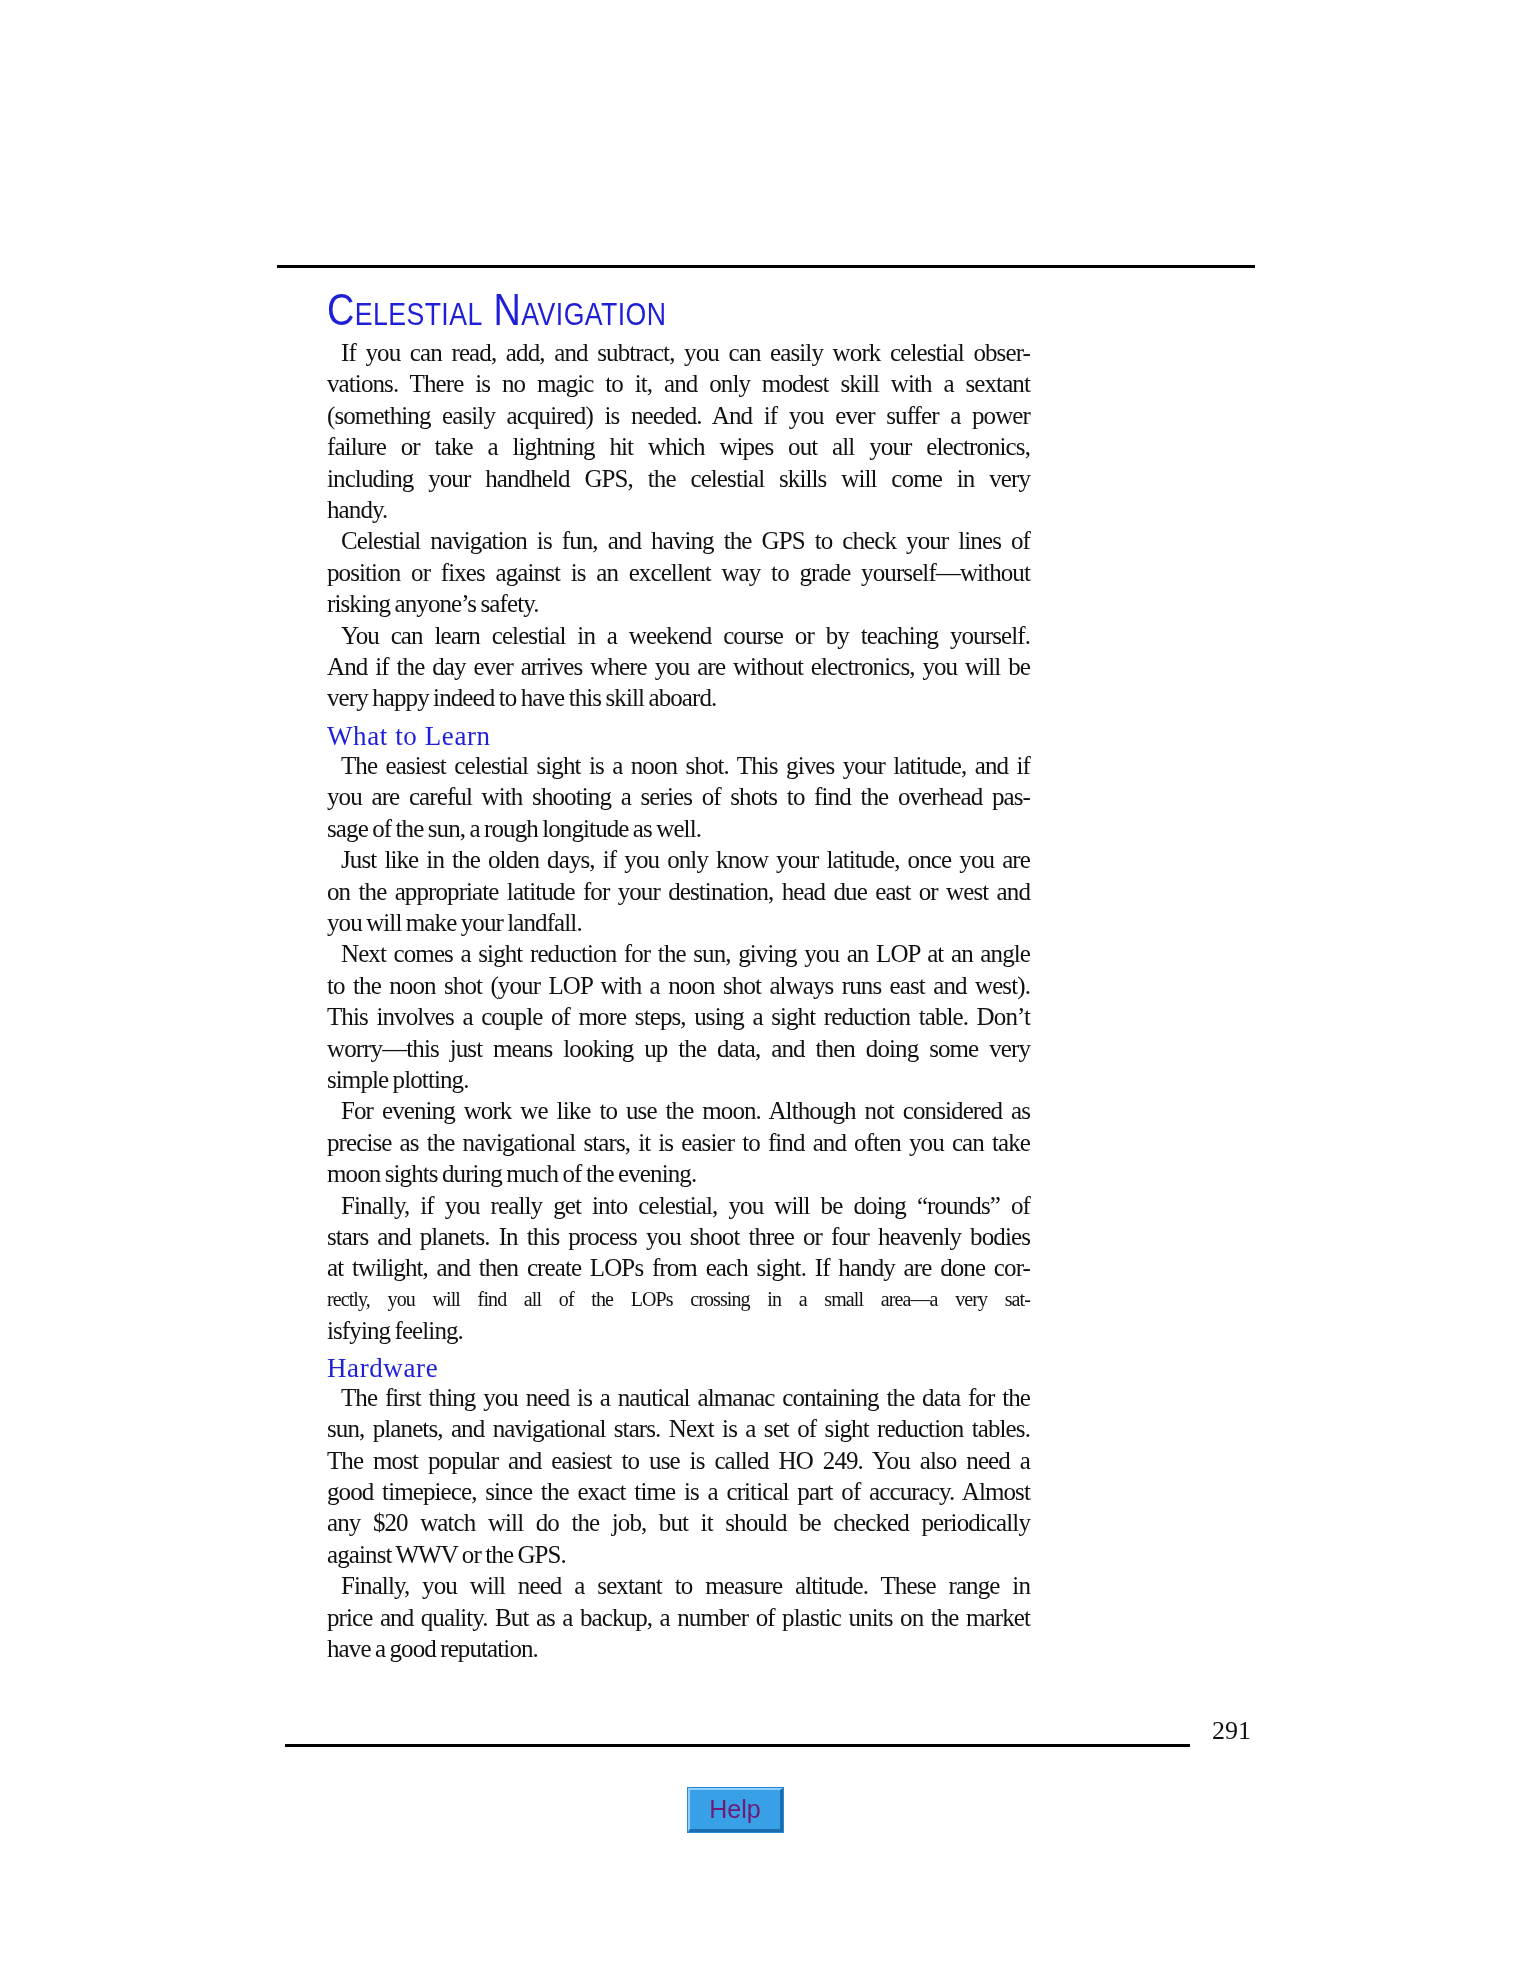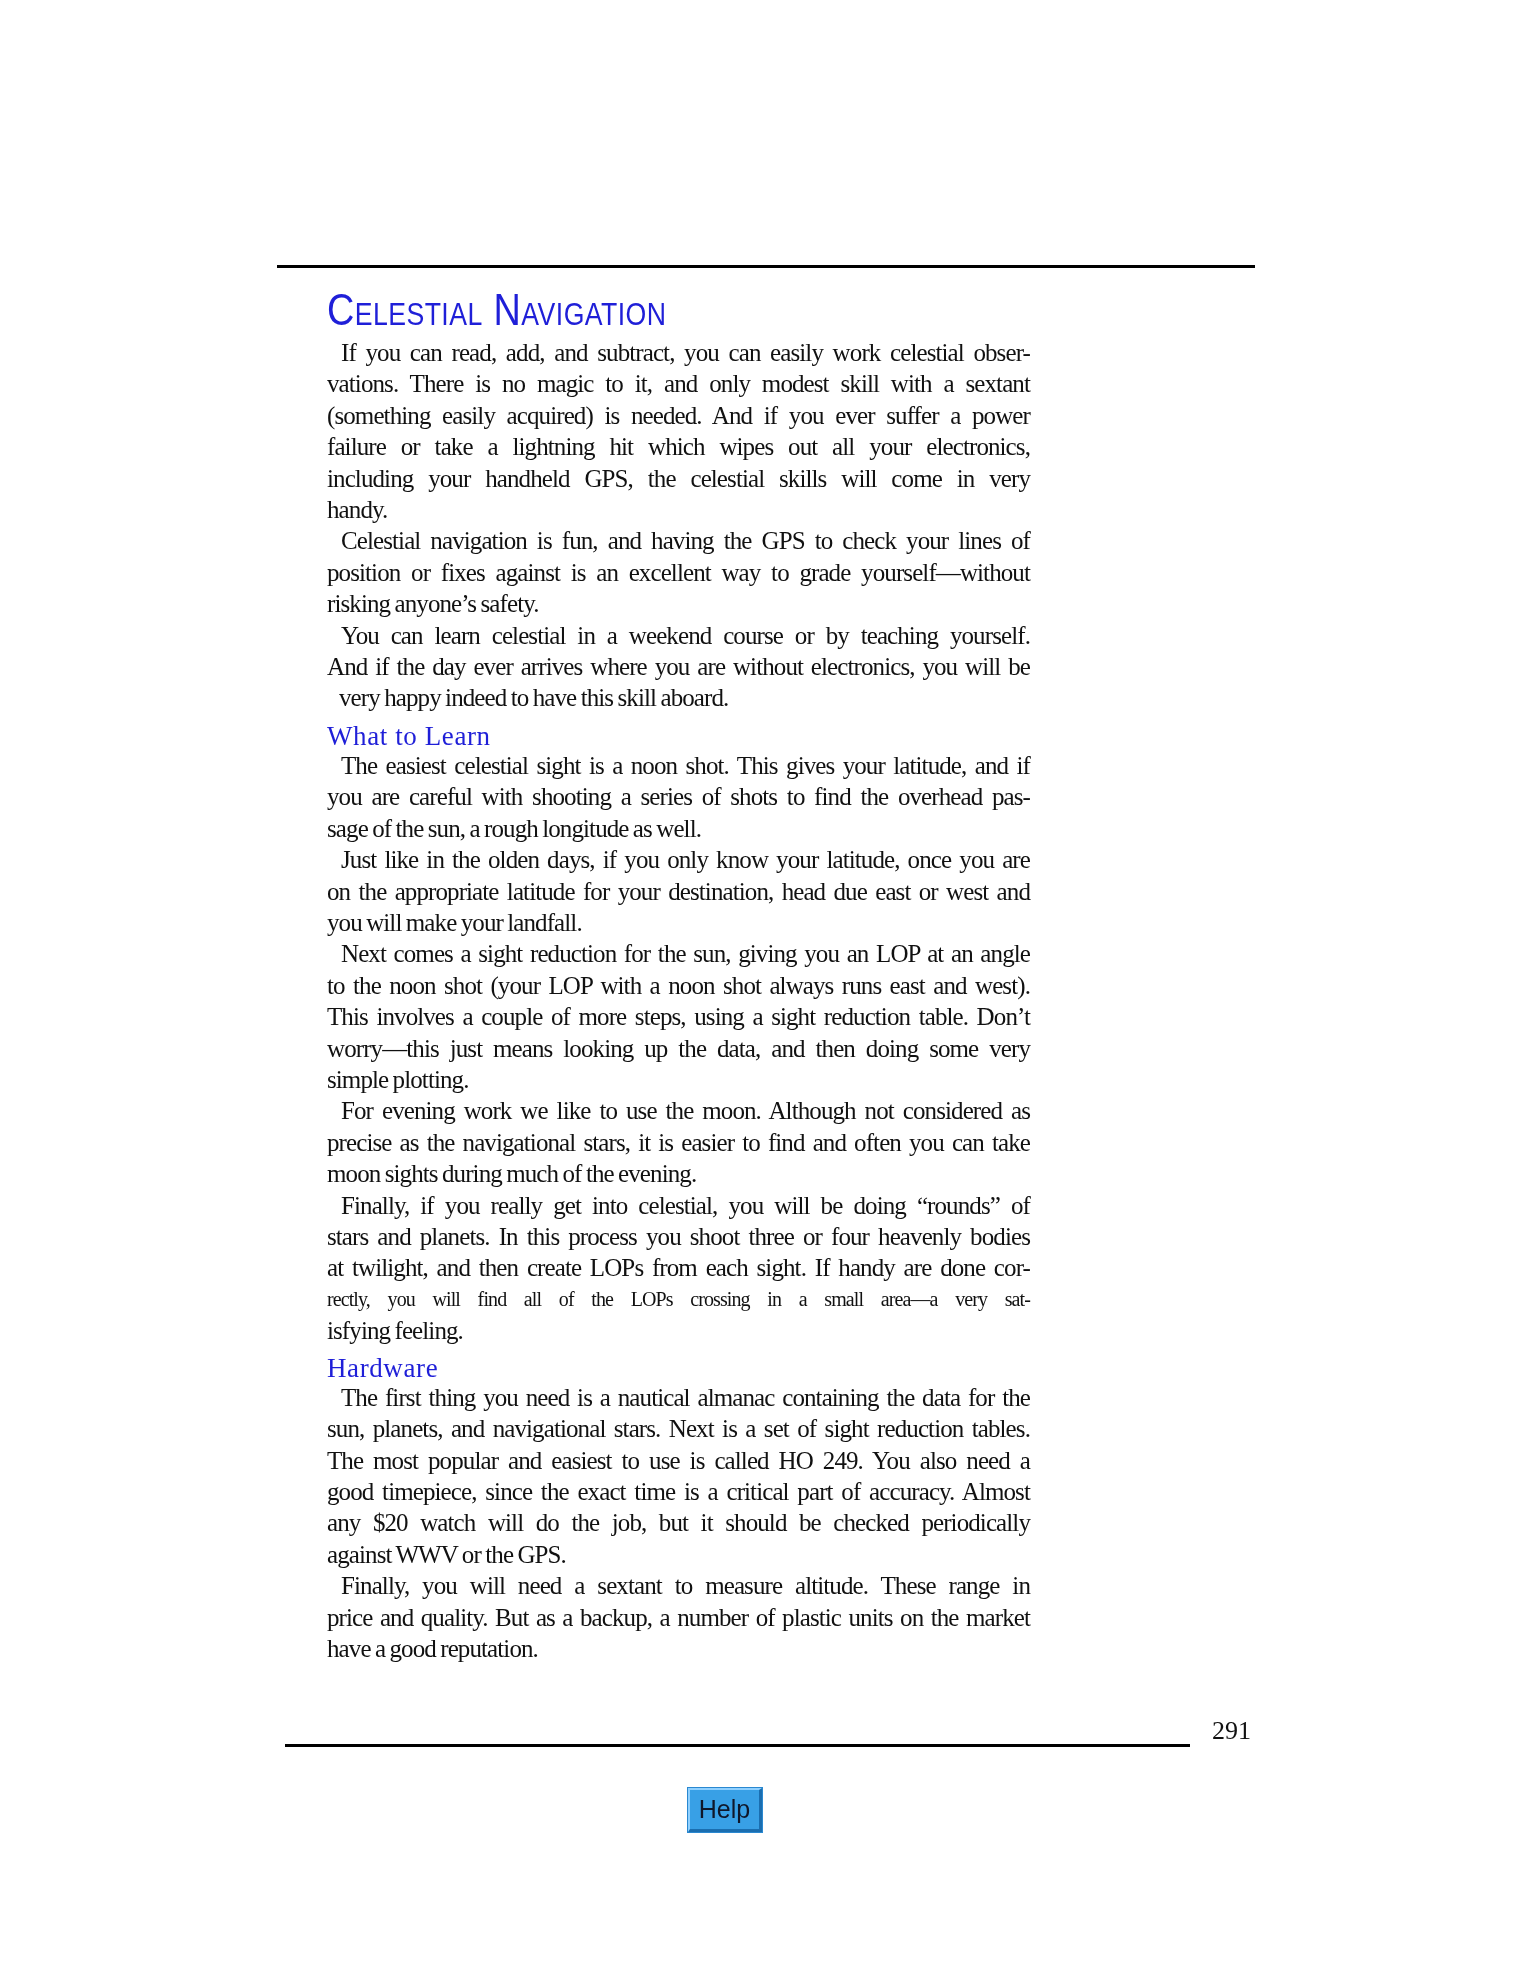--- a/index.html
+++ b/index.html
@@ -24,26 +24,26 @@
   .subhead {
     display:block; height:31.4px; line-height:34px;
     font-family:"Liberation Serif", serif; font-size:27px; color:#1f1fd8;
     letter-spacing:0.6px;
   }
   .pagenum {
     position:absolute; left:1212px; top:1716px;
     font-family:"Liberation Serif", serif; font-size:26px; color:#111;text-align:center;
   }
   .help-btn {
-    position:absolute; left:688px; top:1788px; width:74px; height:44px;
+    position:absolute; left:688px; top:1788px; width:95px; height:44px;
     background:#38a0e6; box-sizing:border-box;
     border-top:2px solid #8fd0ff; border-left:2px solid #8fd0ff;
     border-right:3px solid #1a6eb0; border-bottom:3px solid #1a6eb0;
     outline:1px solid #2a88d0;
-    font-family:"Liberation Sans", sans-serif; font-size:25px; color:#0f172a;
+    font-family:"Liberation Sans", sans-serif; font-size:25px; color:#701a75;
     text-align:center; line-height:38px; cursor:pointer;
   }
 </style>
 </head>
 <body>
 
 <div class="rule" style="left:277px; top:265px; width:978px; height:3px;"></div>
 
 <h1 class="title" style="margin:0;">Celestial Navigation</h1>
 
@@ -57,21 +57,21 @@
       <span class="line last" style="font-size: 25px; letter-spacing: -0.9px; word-spacing: -1px;">handy.</span>
     </div>
     <div>
       <span class="line indent" style="font-size: 25px; letter-spacing: -0.9px; word-spacing: -1px;">Celestial navigation is fun, and having the GPS to check your lines of</span>
       <span class="line" style="font-size: 25px; letter-spacing: -0.9px; word-spacing: -1px;">position or fixes against is an excellent way to grade yourself—without</span>
       <span class="line last" style="font-size: 25px; letter-spacing: -0.9px; word-spacing: -1px;">risking anyone’s safety.</span>
     </div>
     <div>
       <span class="line indent" style="font-size: 25px; letter-spacing: -0.9px; word-spacing: -1px;">You can learn celestial in a weekend course or by teaching yourself.</span>
       <span class="line" style="font-size: 25px; letter-spacing: -0.9px; word-spacing: -1px;">And if the day ever arrives where you are without electronics, you will be</span>
-      <span class="line last" style="font-size: 25px; letter-spacing: -0.9px; word-spacing: -1px; margin-left: 12px;">very happy indeed to have this skill aboard.</span>
+      <span class="line last" style="font-size: 25px; letter-spacing: -0.9px; word-spacing: -1px;">very happy indeed to have this skill aboard.</span>
     </div>
     <div class="subhead" style="margin-top: 5px;">What to Learn</div>
     <div>
       <span class="line indent" style="font-size: 25px; letter-spacing: -0.9px; word-spacing: -1px;">The easiest celestial sight is a noon shot. This gives your latitude, and if</span>
       <span class="line" style="font-size: 25px; letter-spacing: -0.9px; word-spacing: -1px;">you are careful with shooting a series of shots to find the overhead pas-</span>
       <span class="line last" style="font-size: 25px; letter-spacing: -0.9px; word-spacing: -1px;">sage of the sun, a rough longitude as well.</span>
     </div>
     <div>
       <span class="line indent" style="font-size: 25px; letter-spacing: -0.9px; word-spacing: -1px;">Just like in the olden days, if you only know your latitude, once you are</span>
       <span class="line" style="font-size: 25px; letter-spacing: -0.9px; word-spacing: -1px;">on the appropriate latitude for your destination, head due east or west and</span>

